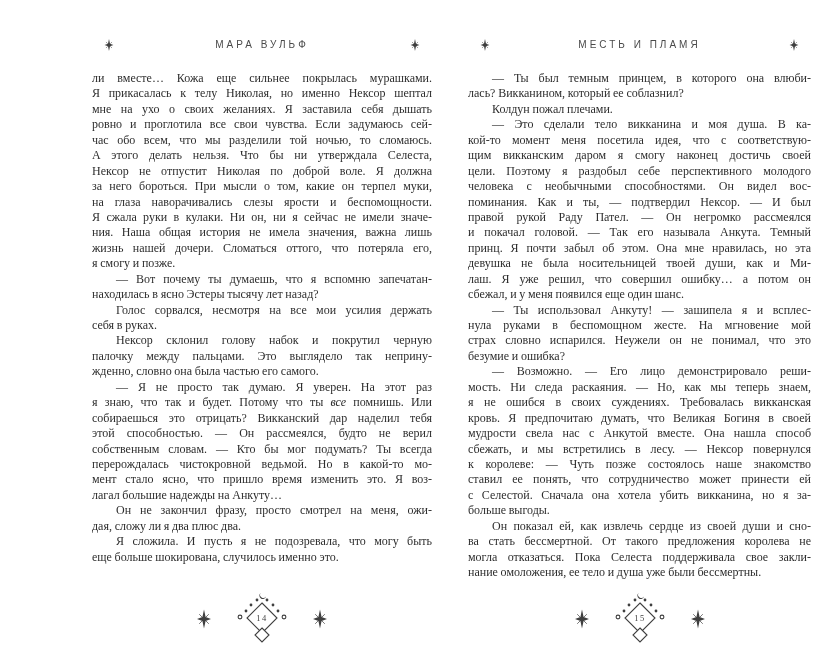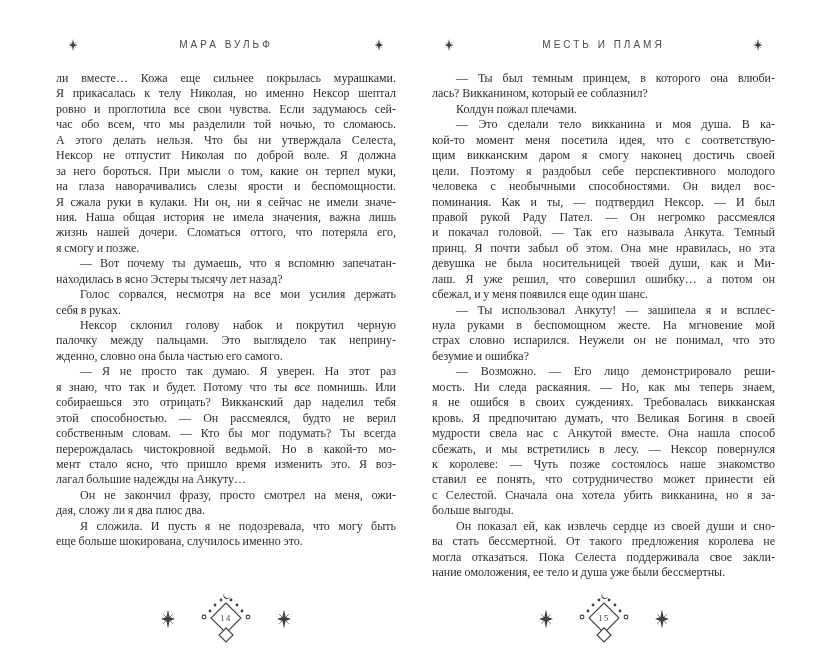--- a/index.html
+++ b/index.html
@@ -4,21 +4,21 @@
 <style>
   html,body{margin:0;padding:0;}
   body{
     width:820px;height:661px;
     background:#ffffff;
     font-family:"Liberation Serif", serif;
     color:#2d2d2d;
     overflow:hidden;
     position:relative;
   }
-  .page{position:absolute;top:0;height:661px;}
+  .page{position:absolute;top:0;height:661px;margin-left:36px;}
   #page-left{left:56px;width:340px;}
   #page-right{left:432px;width:343px;}
 
   .pheader{
     position:absolute;top:37px;left:0;right:0;
     text-align:center;
     font-family:"Liberation Sans", sans-serif;
     font-size:10px;letter-spacing:3px;
     color:#4a4a4a;
     height:16px;line-height:16px;
@@ -73,20 +73,21 @@
         <g transform="scale(0.72)">
           <path class="orn-fill" d="M0,-9.5 L1.6,-2 L7,0 L1.6,2 L0,9.5 L-1.6,2 L-7,0 L-1.6,-2 Z"></path>
           <path class="orn-stroke" style="stroke-width:0.8" d="M-4.8,-4.8 L-2,-2 M4.8,-4.8 L2,-2 M4.8,4.8 L2,2 M-4.8,4.8 L-2,2"></path>
         </g>
       </svg>
     </div>
 
     <div class="ptext" id="text-left">
         <div class="line"><span>ли вместе… Кожа еще сильнее покрылась мурашками.</span></div>
         <div class="line"><span>Я прикасалась к телу Николая, но именно Нексор шептал</span></div>
+        <div class="line"><span>мне на ухо о своих желаниях. Я заставила себя дышать</span></div>
         <div class="line"><span>ровно и проглотила все свои чувства. Если задумаюсь сей-</span></div>
         <div class="line"><span>час обо всем, что мы разделили той ночью, то сломаюсь.</span></div>
         <div class="line"><span>А этого делать нельзя. Что бы ни утверждала Селеста,</span></div>
         <div class="line"><span>Нексор не отпустит Николая по доброй воле. Я должна</span></div>
         <div class="line"><span>за него бороться. При мысли о том, какие он терпел муки,</span></div>
         <div class="line"><span>на глаза наворачивались слезы ярости и беспомощности.</span></div>
         <div class="line"><span>Я сжала руки в кулаки. Ни он, ни я сейчас не имели значе-</span></div>
         <div class="line"><span>ния. Наша общая история не имела значения, важна лишь</span></div>
         <div class="line"><span>жизнь нашей дочери. Сломаться оттого, что потеряла его,</span></div>
         <div class="line last"><span>я смогу и позже.</span></div>

